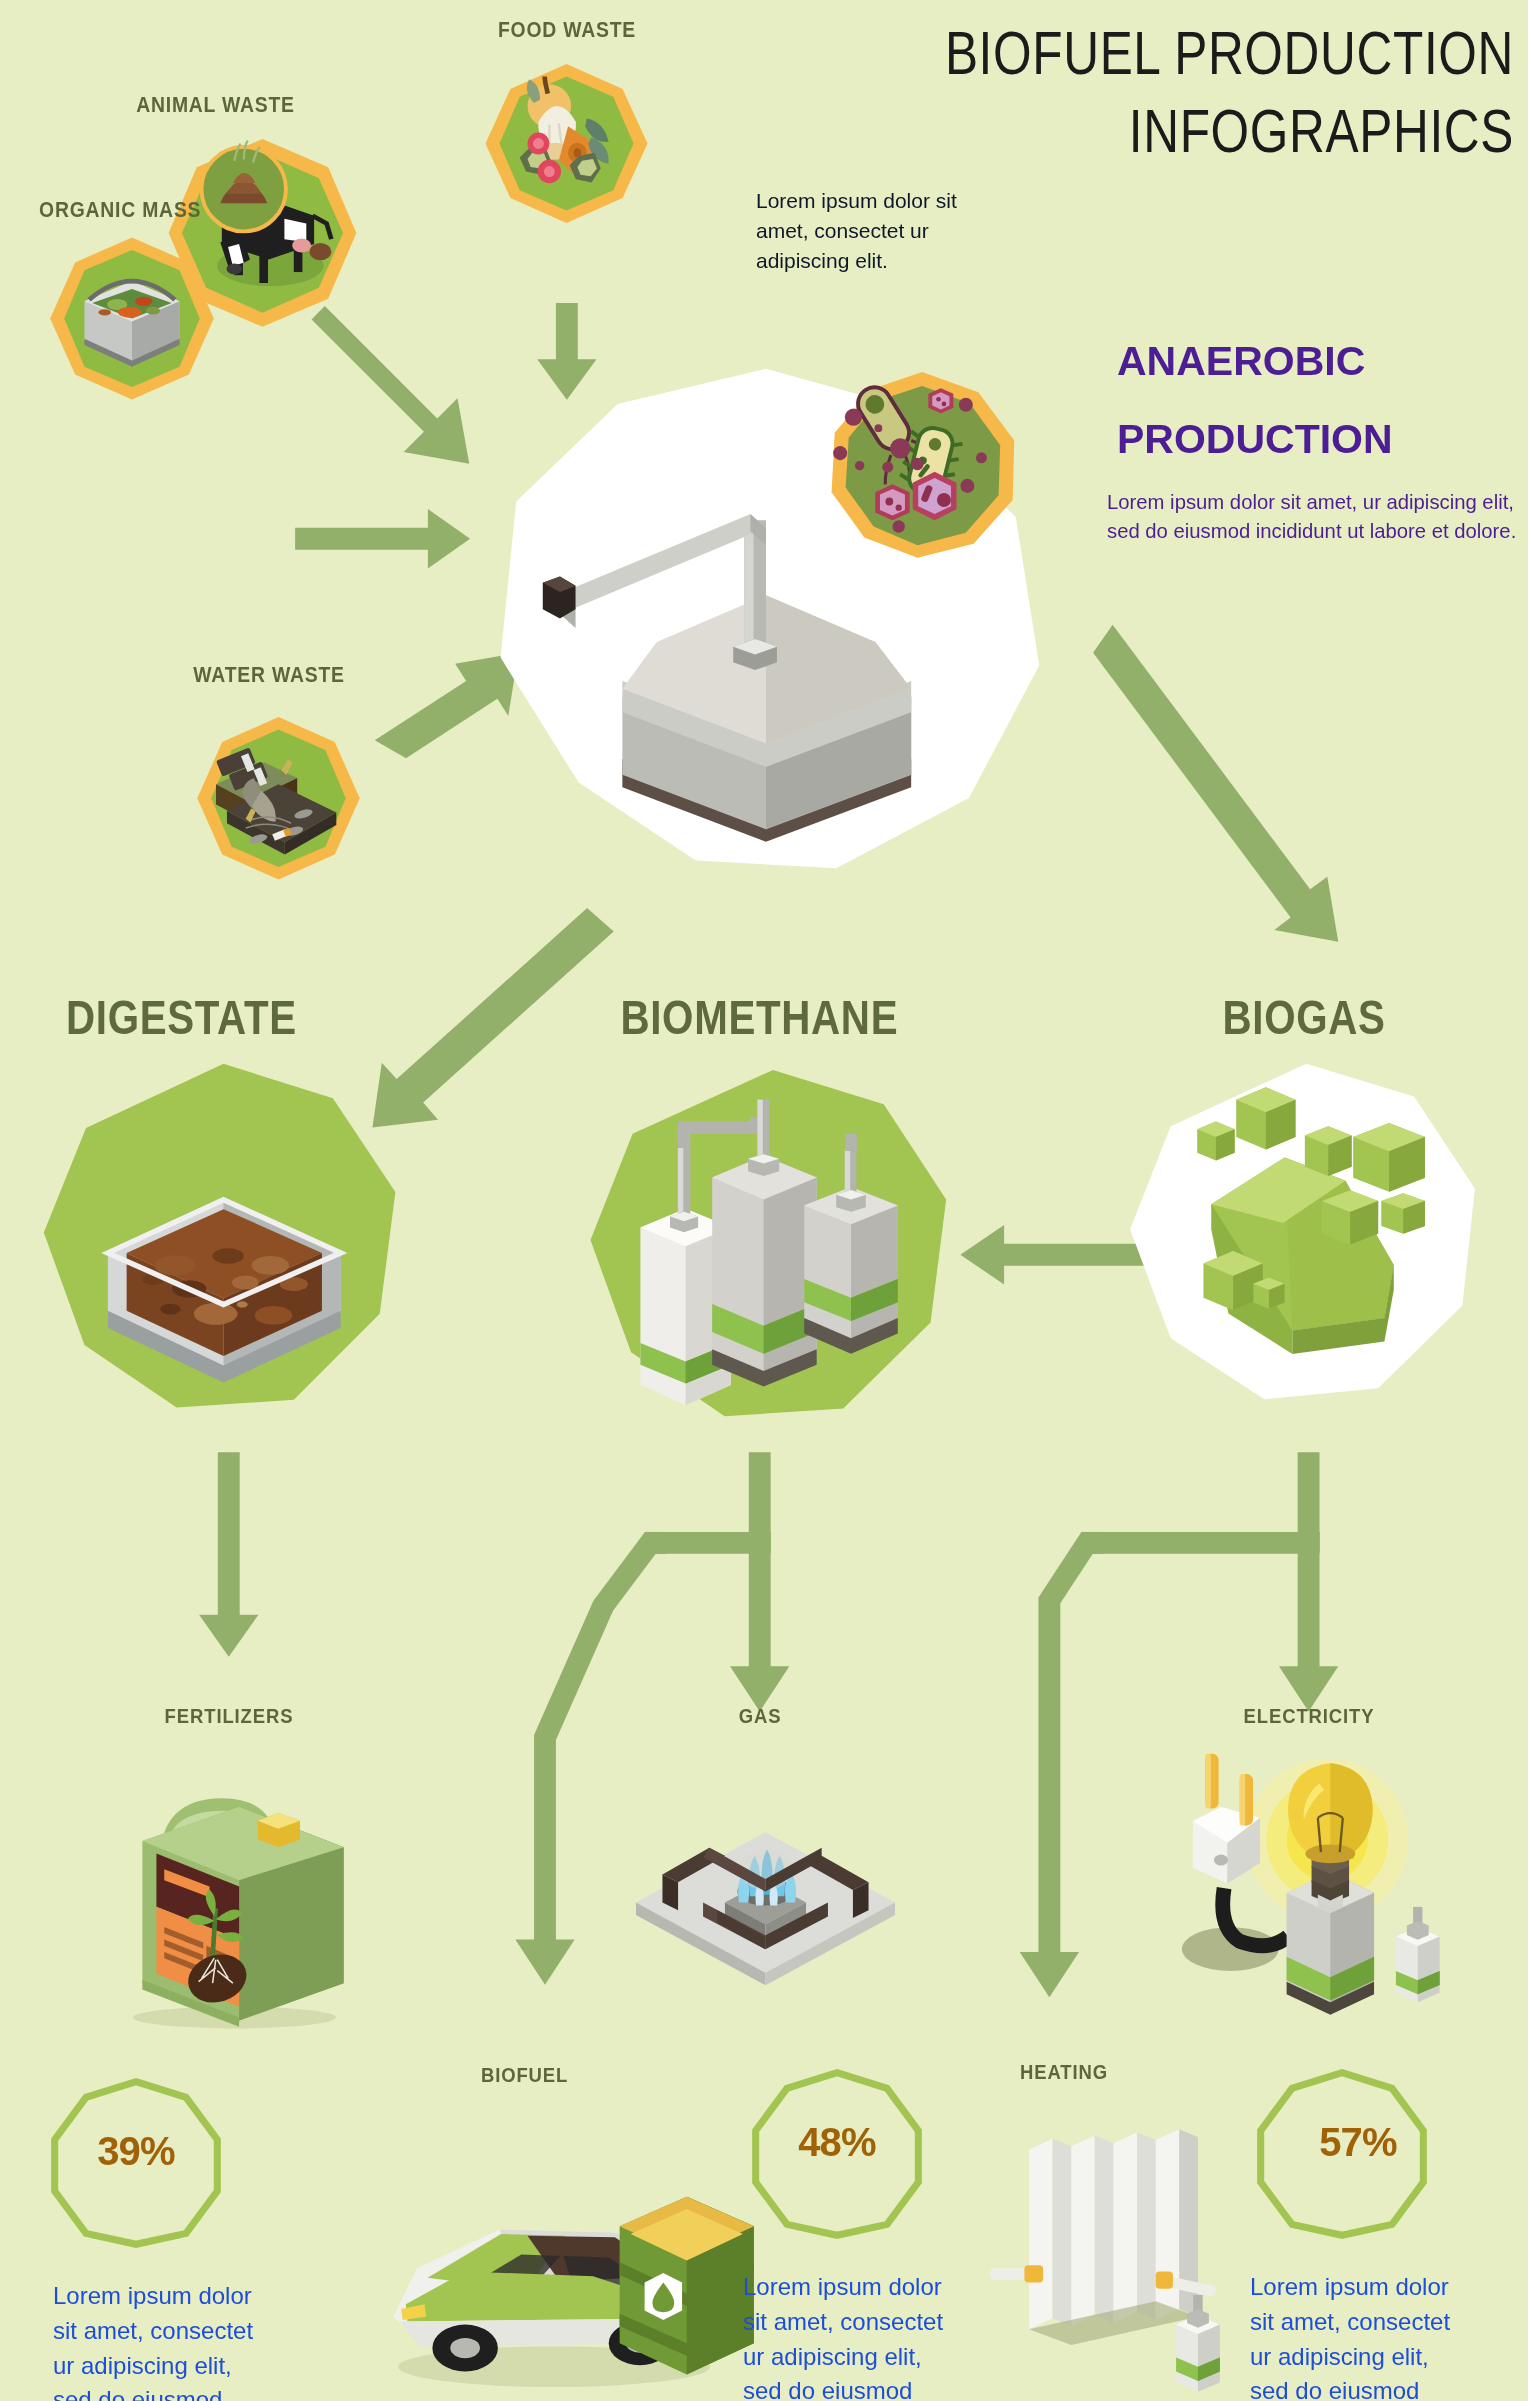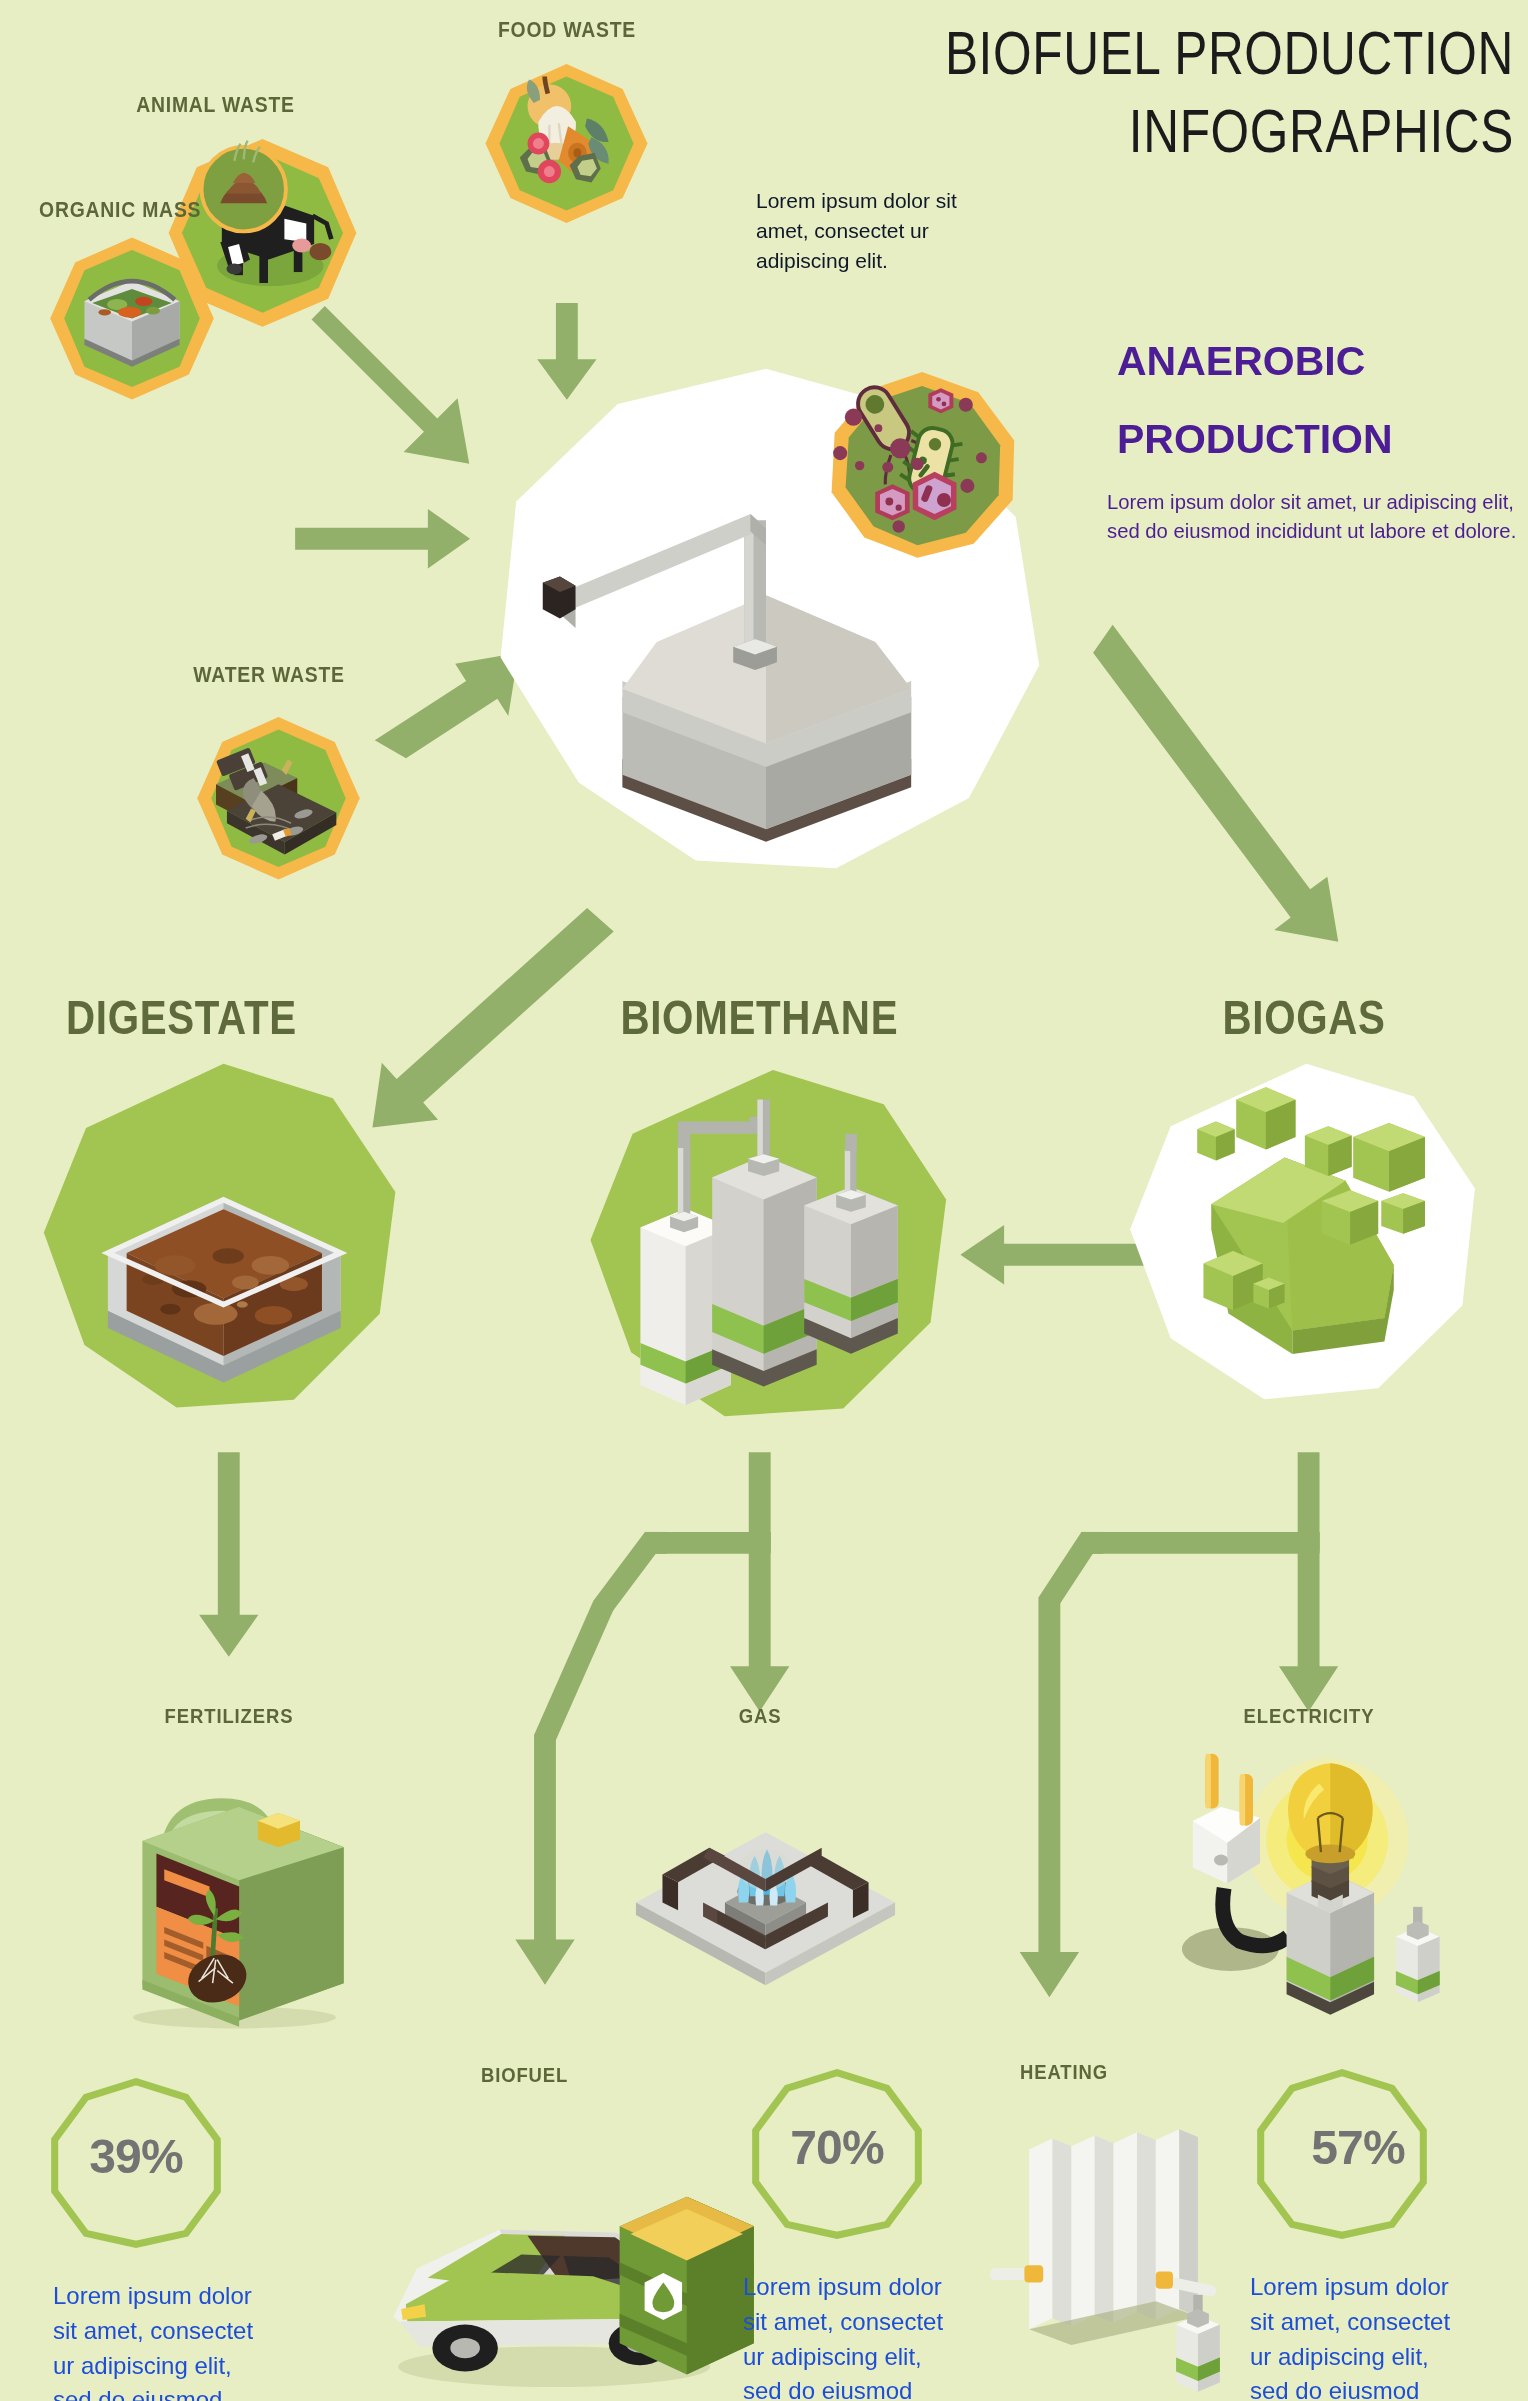--- a/index.html
+++ b/index.html
@@ -62,23 +62,23 @@
   }
   .sub-label{
     color:#5c6639;
     font-weight:bold;
     font-size:21px;
     letter-spacing:1px;
     transform:scaleX(0.88);
     white-space:nowrap;
   }
   .stat-num{
-    color:#737373;
+    color:#a16207;
     font-weight:bold;
-    font-size:48px;
+    font-size:40px;
     letter-spacing:-0.8px;
   }
   .stat-text{
     color:#1d4ed8;
     font-size:24px;
     line-height:1.45;
     margin-top:13px;
   }
   .cen{text-align:center;}
 </style>
@@ -660,21 +660,21 @@
     <polygon points="110,6 174,26 214,80 214,146 174,200 110,214 46,200 6,146 6,80 46,26" fill="none" stroke="#a2c450" stroke-width="9"></polygon>
   </svg>
   <div class="abs cen stat-num" style="left:0;top:52px;width:172px;">39%</div>
 </div>
 <div class="abs stat-text" style="left:53px;top:2266px;width:211px;">Lorem ipsum dolor sit amet, consectet ur adipiscing elit, sed do eiusmod tempor.</div>
 
 <div class="abs" style="left:751px;top:2068px;width:172px;height:172px;">
   <svg width="172" height="172" viewBox="0 0 220 220">
     <polygon points="110,6 174,26 214,80 214,146 174,200 110,214 46,200 6,146 6,80 46,26" fill="none" stroke="#a2c450" stroke-width="9"></polygon>
   </svg>
-  <div class="abs cen stat-num" style="left:0;top:52px;width:172px;">70%</div>
+  <div class="abs cen stat-num" style="left:0;top:52px;width:172px;">48%</div>
 </div>
 <div class="abs stat-text" style="left:743px;top:2257px;width:211px;">Lorem ipsum dolor sit amet, consectet ur adipiscing elit, sed do eiusmod tempor.</div>
 
 <div class="abs" style="left:1256px;top:2068px;width:172px;height:172px;">
   <svg width="172" height="172" viewBox="0 0 220 220">
     <polygon points="110,6 174,26 214,80 214,146 174,200 110,214 46,200 6,146 6,80 46,26" fill="none" stroke="#a2c450" stroke-width="9"></polygon>
   </svg>
   <div class="abs cen stat-num" style="left:16px;top:52px;width:172px;">57%</div>
 </div>
 <div class="abs stat-text" style="left:1250px;top:2257px;width:219px;">Lorem ipsum dolor sit amet, consectet ur adipiscing elit, sed do eiusmod tempor.</div>

